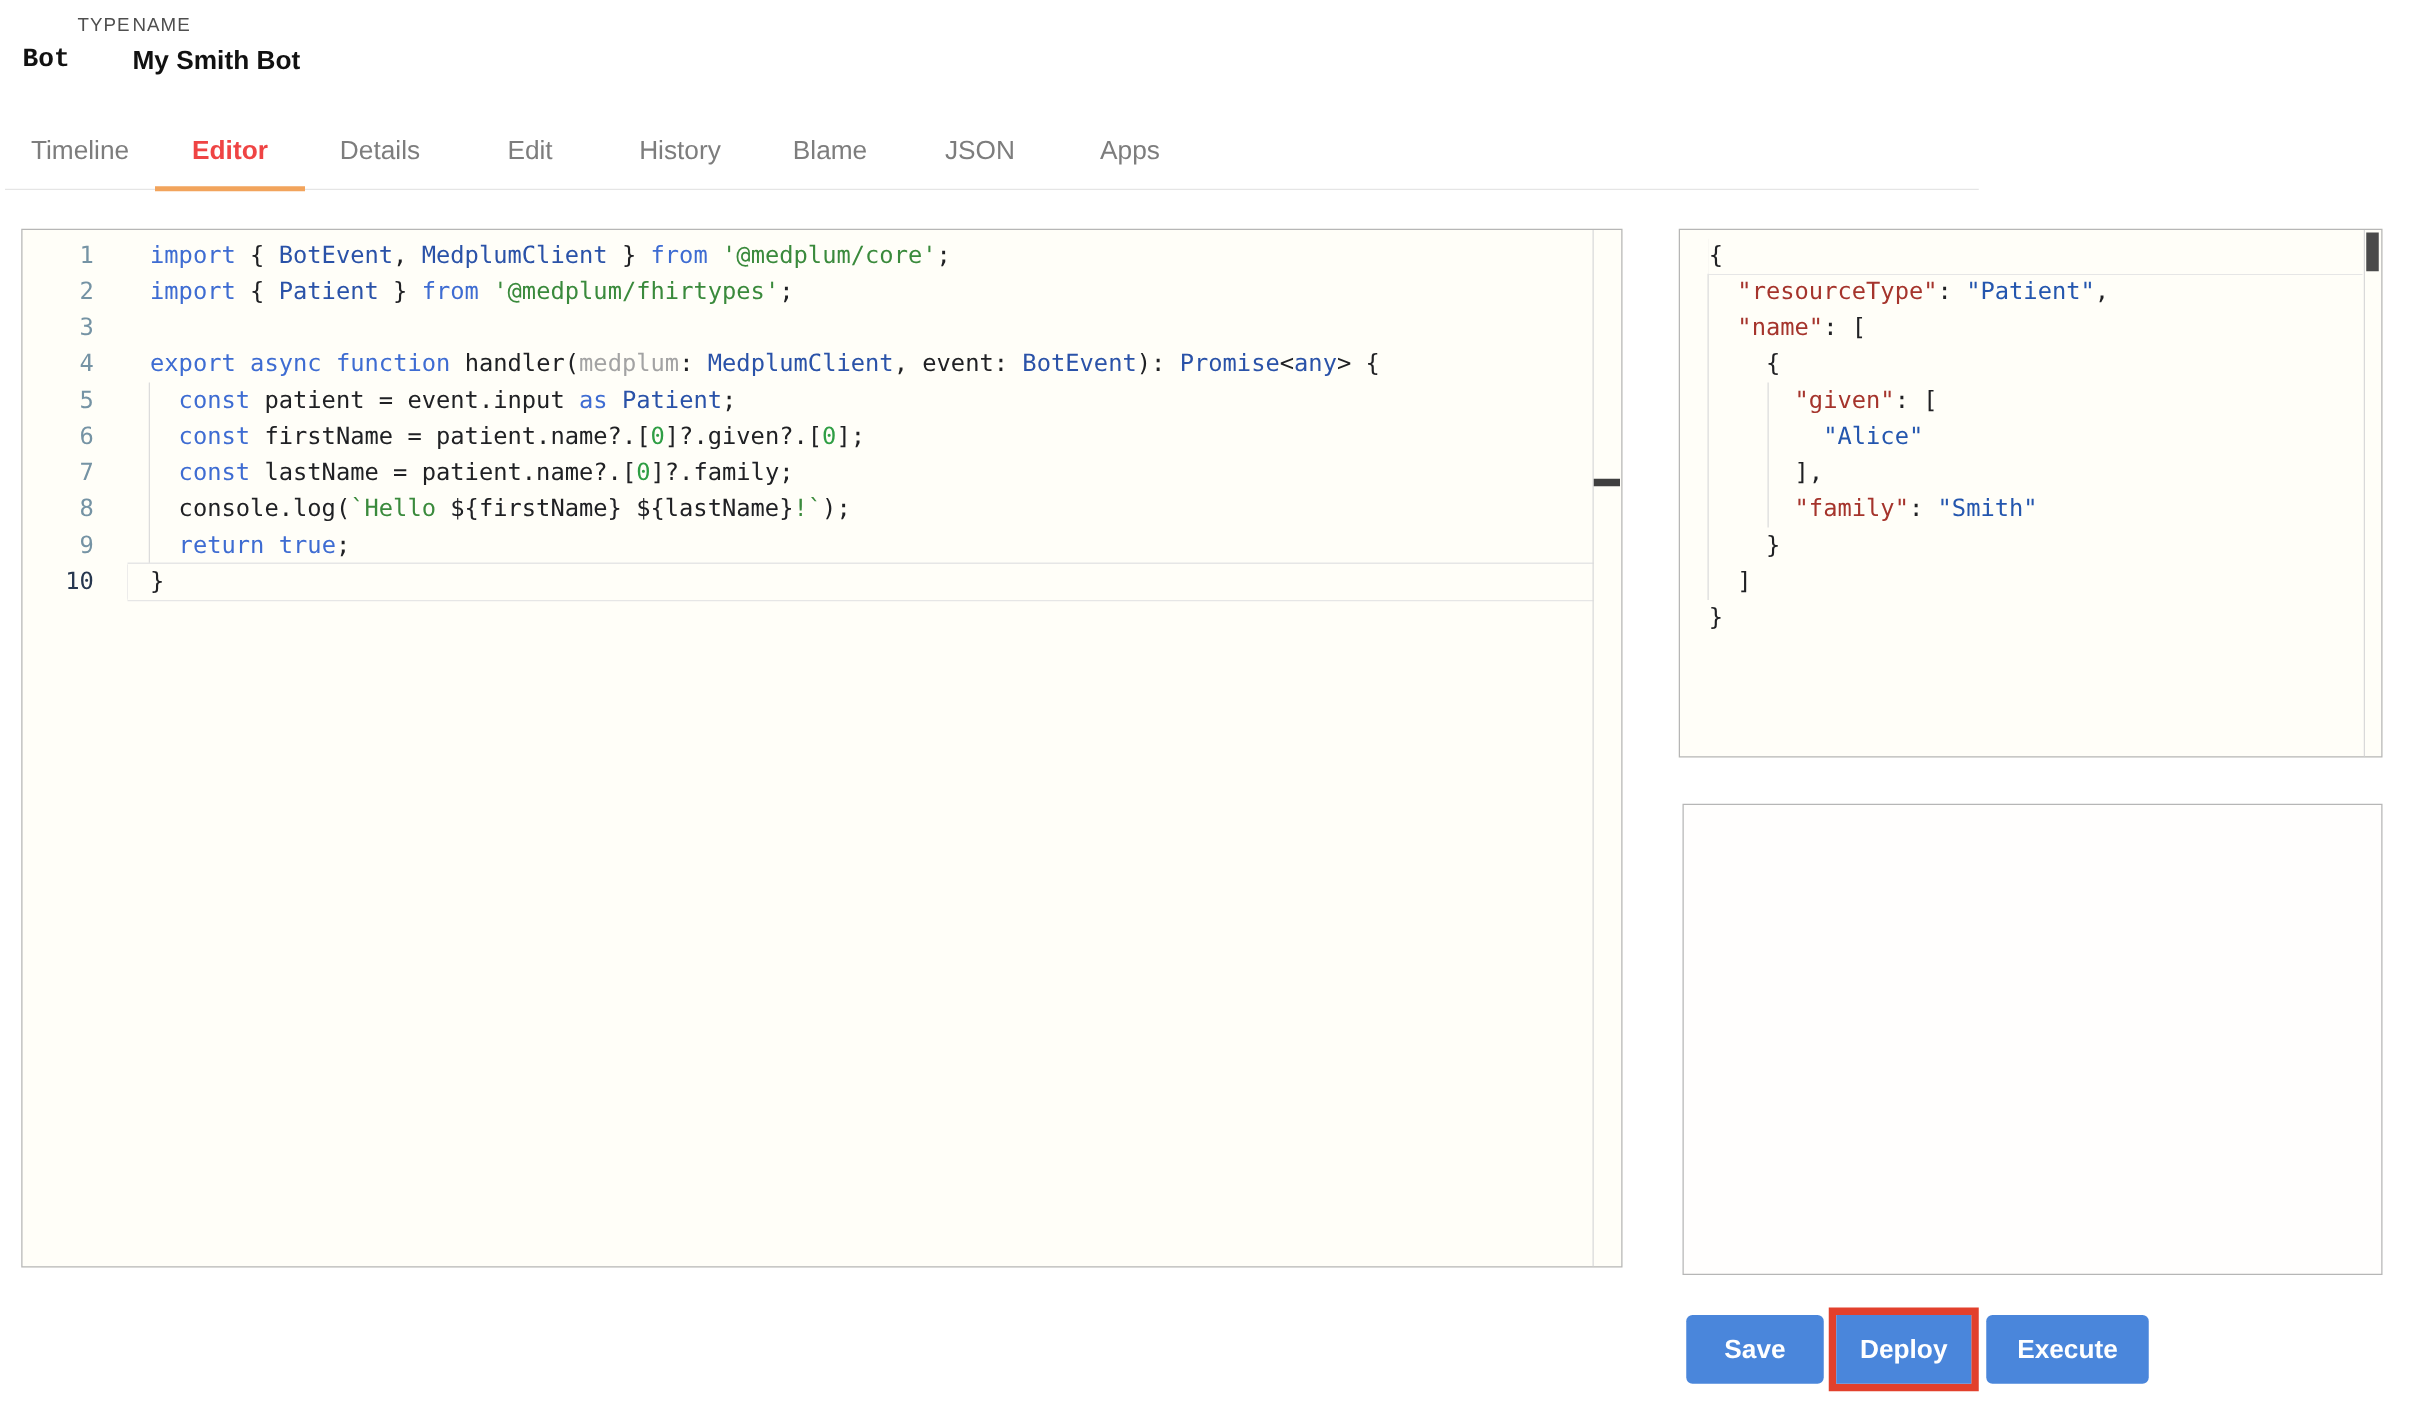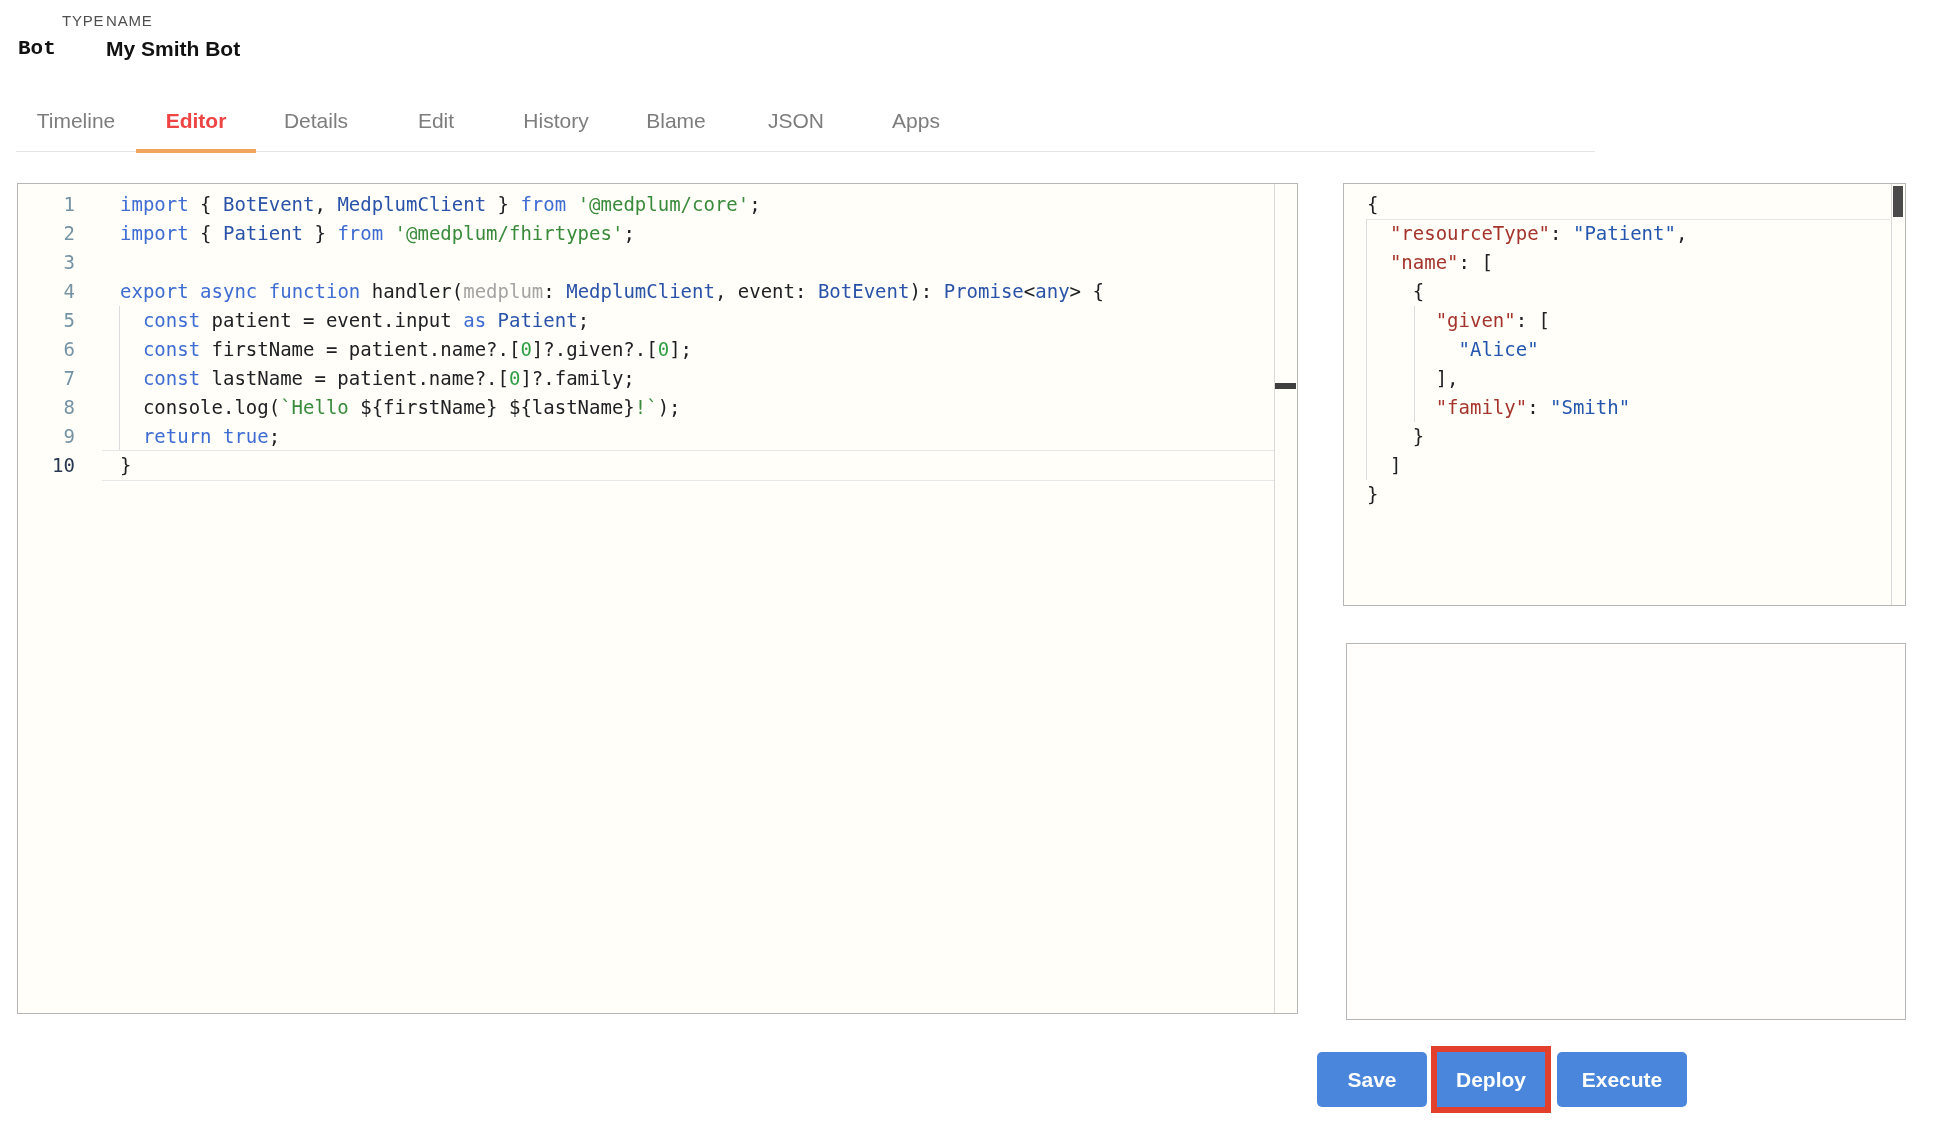--- a/index.html
+++ b/index.html
@@ -15,21 +15,21 @@
   body{font-family:"Liberation Sans",sans-serif;color:#141414;}
   .screen{position:relative;width:1948px;height:1132px;background:#fff;}
 
   
   .meta-label{position:absolute;top:12px;font-size:15px;font-weight:500;color:#4f4f4f;letter-spacing:.8px;}
   .meta-value{position:absolute;top:37px;font-size:21px;font-weight:700;color:#111;}
   .meta-type-label{left:18px;margin-left:44px;} .meta-type-value{left:18px;font-family:Liberation Mono, monospace;}
   .meta-name-label{left:106px;} .meta-name-value{left:106px;}
 
   
-  .tabbar{position:absolute;left:16px;top:90px;width:1579px;height:62px;border-bottom:1px solid var(--tab-border);display:flex;}
+  .tabbar{position:absolute;left:4px;top:90px;width:1579px;height:62px;border-bottom:1px solid var(--tab-border);display:flex;}
   .tab{position:relative;width:120px;height:62px;display:flex;align-items:center;justify-content:center;
        font-size:21px;color:#7d7d7d;cursor:pointer;}
   .tab.active{color:#ef4444;font-weight:700;}
   .tab.active::after{content:"";position:absolute;left:0;right:0;bottom:-1px;height:4px;background:var(--accent);}
 
   
   .panel{position:absolute;border:1px solid var(--panel-border);background:var(--editor-bg);}
   #code-editor{left:17px;top:183px;width:1281px;height:831px;}
   #input-panel{left:1343px;top:183px;width:563px;height:423px;}
   #output-panel{left:1346px;top:643px;width:560px;height:377px;background:#fffefd;}
@@ -58,21 +58,21 @@
   .vtrack{position:absolute;top:0;bottom:0;width:1px;background:var(--track);}
   #code-editor .vtrack{right:22px;}
   #input-panel .vtrack{right:13px;}
   .vthumb{position:absolute;background:var(--thumb);}
   #code-editor .vthumb{right:1px;top:199px;width:21px;height:6px;}
   #input-panel .vthumb{right:2px;top:2px;width:10px;height:31px;background:#4a4a4a;}
 
   #input-panel .rows{left:23px;right:15px;}
 
   
-  .actions{position:absolute;left:1317px;top:1046px;height:67px;display:flex;align-items:center;}
+  .actions{position:absolute;left:1349px;top:1046px;height:67px;display:flex;align-items:center;}
   .btn{height:55px;border:none;border-radius:5px;background:var(--btn);color:#fff;
        font-family:"Liberation Sans",sans-serif;font-size:21px;font-weight:700;cursor:pointer;}
   #save-btn{width:110px;margin-right:4px;}
   #execute-btn{width:130px;}
   .annotation-box{width:120px;height:67px;border:6px solid var(--red);margin-right:6px;
                   display:flex;align-items:center;justify-content:stretch;}
   #deploy-btn{width:100%;height:100%;border-radius:0;}
 </style>
 </head>
 <body>

